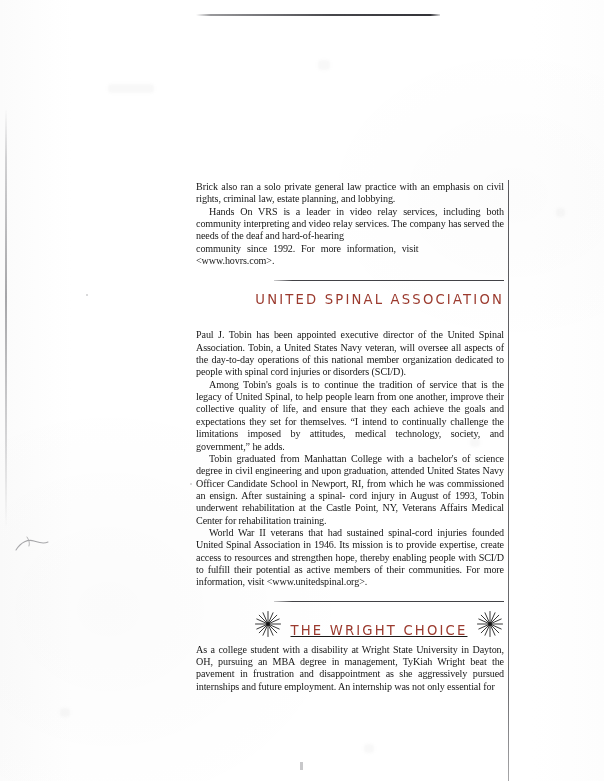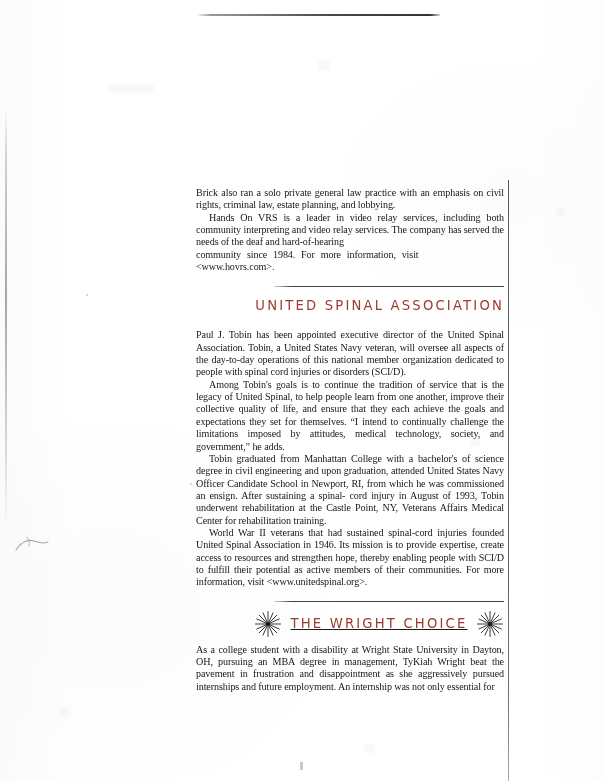--- a/index.html
+++ b/index.html
@@ -79,21 +79,21 @@
     width: 3px;
     height: 8px;
     background: rgba(110,110,115,0.38);
     filter: blur(0.4px);
   }
 
   
   #column {
     position: absolute;
     left: 196px;
-    top: 187px;
+    top: 181px;
     width: 312px;
   }
   
   .column-rule {
     position: absolute;
     left: 508px;
     top: 180px;
     width: 1px;
     height: 601px;
     background: linear-gradient(180deg,
@@ -131,21 +131,21 @@
     font-family: "DejaVu Sans", "Liberation Sans", sans-serif;
     font-size: 13.2px;
     letter-spacing: 0.165em;
     color: #9b3a2e;
     text-transform: uppercase;
     white-space: nowrap;
     font-weight: 400;
   }
   .heading-block {
     display: flex;
-    align-items: center;
+    align-items: flex-end;
     justify-content: flex-end;
     padding-right: 4px;
   }
   .heading-block.with-stars { justify-content: space-between; padding-left: 58px; text-decoration: underline; }
 
   .star-icon { flex: 0 0 auto; display: block; }
 
   
   .ghost {
     position: absolute;
@@ -180,31 +180,31 @@
 </svg>
 
 <div class="bottom-mark"></div>
 
 <div id="column">
 
   <p class="body-text">Brick also ran a solo private general law practice with an emphasis on civil rights, criminal law, estate planning, and lobbying.</p>
 
   <p class="body-text indent">Hands On VRS is a leader in video relay services, including both community interpreting and video relay services. The company has served the needs of the deaf and hard-of-hearing</p>
 
-  <p class="body-text loose">community since 1984. For more information, visit</p>
+  <p class="body-text loose">community since 1992. For more information, visit</p>
 
   <p class="body-text">&lt;www.hovrs.com&gt;.</p>
 
   <div class="sep-rule" style="margin-top:13px; margin-bottom:11px;"></div>
 
   <div class="heading-block">
     <span class="section-heading">United Spinal Association</span>
   </div>
 
-  <p class="body-text" style="margin-top:16px;">Paul J. Tobin has been appointed executive director of the United Spinal Association. Tobin, a United States Navy veteran, will oversee all aspects of the day-to-day operations of this national member organization dedicated to people with spinal cord injuries or disorders (SCI/D).</p>
+  <p class="body-text" style="margin-top:22px;">Paul J. Tobin has been appointed executive director of the United Spinal Association. Tobin, a United States Navy veteran, will oversee all aspects of the day-to-day operations of this national member organization dedicated to people with spinal cord injuries or disorders (SCI/D).</p>
 
 
   <p class="body-text indent">Among Tobin's goals is to continue the tradition of service that is the legacy of United Spinal, to help people learn from one another, improve their collective quality of life, and ensure that they each achieve the goals and expectations they set for themselves. “I intend to continually challenge the limitations imposed by attitudes, medical technology, society, and government,” he adds.</p>
 
   <p class="body-text indent">Tobin graduated from Manhattan College with a bachelor's of science degree in civil engineering and upon graduation, attended United States Navy Officer Candidate School in Newport, RI, from which he was commissioned an ensign. After sustaining a spinal- cord injury in August of 1993, Tobin underwent rehabilitation at the Castle Point, NY, Veterans Affairs Medical Center for rehabilitation training.</p>
 
   <p class="body-text indent">World War II veterans that had sustained spinal-cord injuries founded United Spinal Association in 1946. Its mission is to provide expertise, create access to resources and strengthen hope, thereby enabling people with SCI/D to fulfill their potential as active members of their communities. For more information, visit &lt;www.unitedspinal.org&gt;.</p>
 
   <div class="sep-rule" style="margin-top:12px; margin-bottom:8px;"></div>
 

